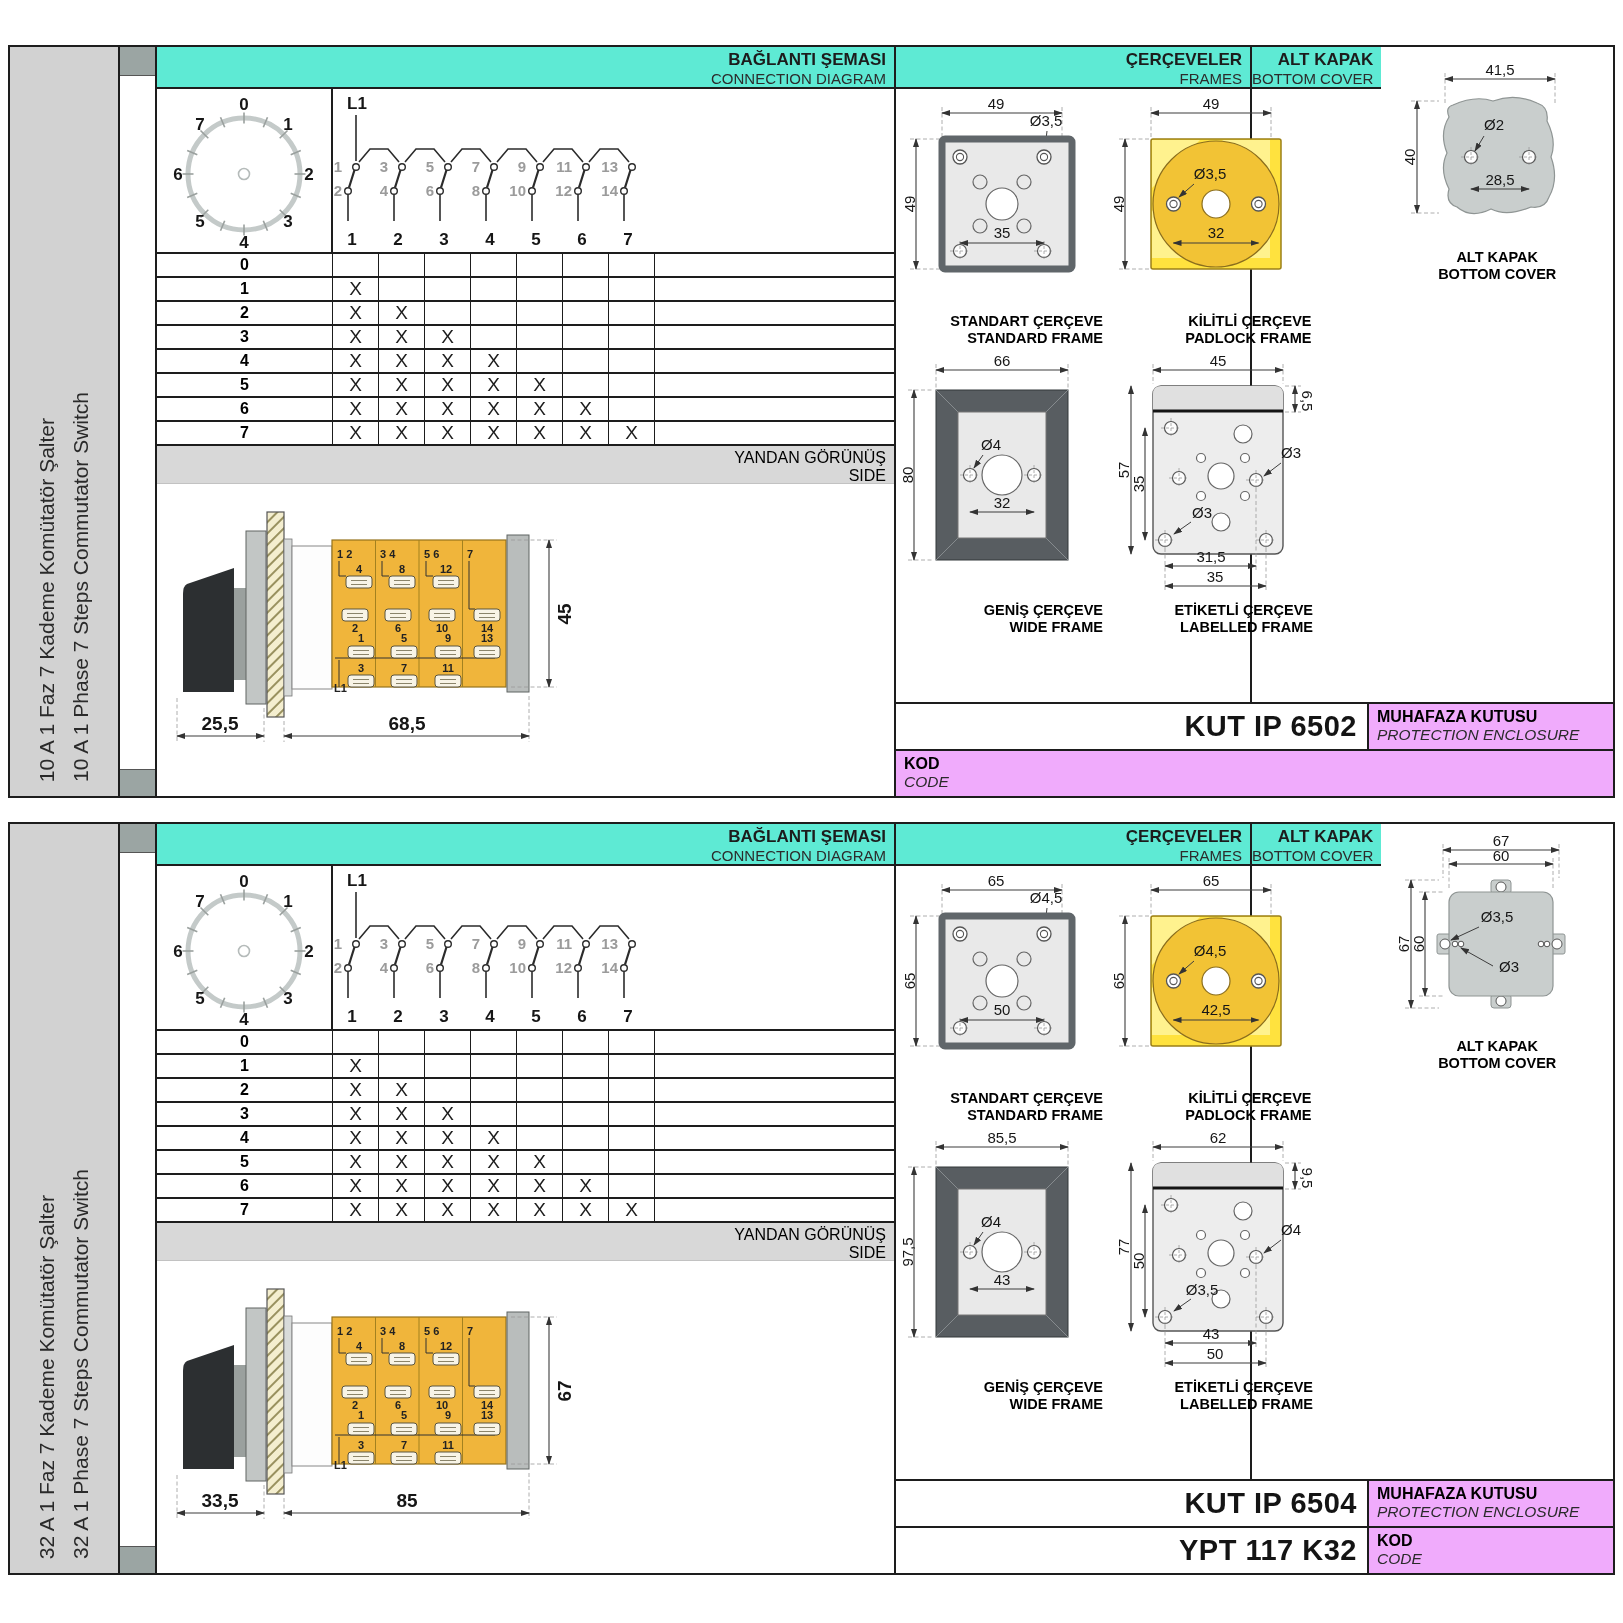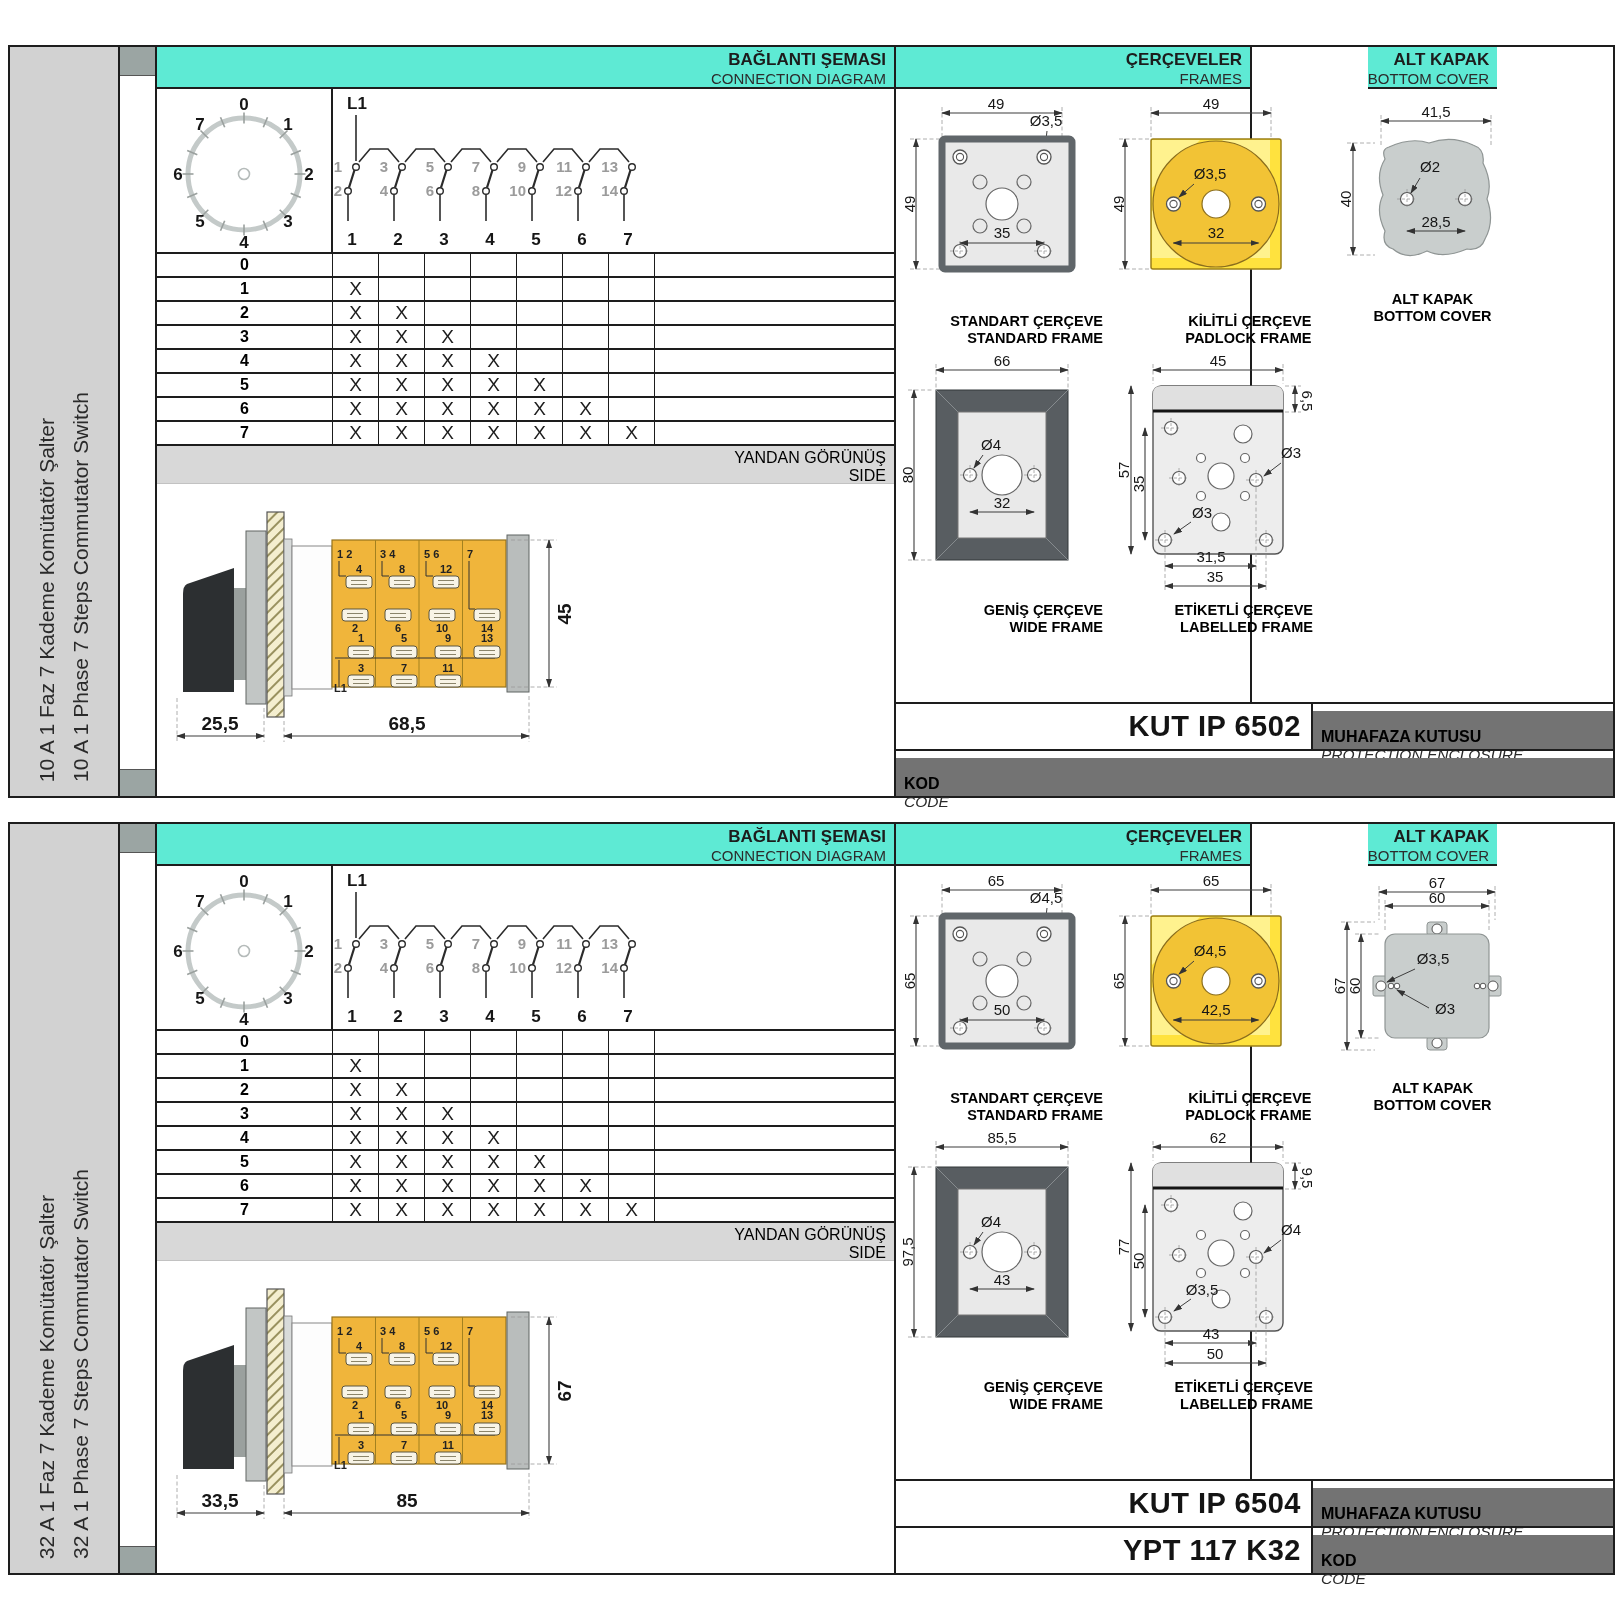--- a/index.html
+++ b/index.html
@@ -10,43 +10,43 @@
   .sidebar{width:110px;background:#d2d2d2;border-right:2px solid #1d1d1d;display:flex;justify-content:center;align-items:flex-end;padding-bottom:14px;gap:10px;}
   .vtext{writing-mode:vertical-rl;transform:rotate(180deg);font-size:21px;color:#2a2a2a;white-space:nowrap;}
   .strip{width:37px;border-right:2px solid #1d1d1d;display:flex;flex-direction:column;justify-content:space-between;background:#fff;}
   .sq{height:29px;background:#9ba5a3;border-bottom:1px solid #555;}
   .sqb{height:27px;background:#9ba5a3;border-top:1px solid #555;}
   .main{flex:1;display:flex;}
   .col-conn{width:737px;display:flex;flex-direction:column;}
   .col-right{flex:1;display:flex;flex-direction:column;border-left:2px solid #1d1d1d;}
   .row-top{flex:1;display:flex;min-height:0;}
   .col-frames{width:356px;border-right:2px solid #1d1d1d;display:flex;flex-direction:column;}
-  .col-cover{flex:1;display:flex;flex-direction:column;align-items:center;}
+  .col-cover{flex:1;display:flex;flex-direction:row;}
   .band{background:#5eead4;border-bottom:2px solid #1d1d1d;height:42px;padding:3px 8px 0 0;text-align:right;line-height:1.15;flex:none;}
   .band .tr{font-weight:bold;font-size:17px;color:#1c1c1c;}
   .band .en{font-size:15px;color:#2c2c2c;}
   .band .eni{font-size:15px;color:#2c2c2c;}
   .diag{height:165px;display:flex;border-bottom:2px solid #1d1d1d;flex:none;}
   .dialcell{width:176px;border-right:2px solid #1d1d1d;flex:none;}
   .schemcell{flex:1;}
   .ttable{flex:none;}
   .trow{display:flex;height:24px;border-bottom:2px solid #1d1d1d;}
   .tl{width:176px;border-right:1.6px solid #1d1d1d;display:flex;align-items:center;justify-content:center;font-weight:bold;font-size:16px;}
   .tc{width:46px;border-right:1.6px solid #1d1d1d;display:flex;align-items:center;justify-content:center;font-size:19px;color:#1c1c1c;}
   .tt{flex:1;}
   .sband{background:#d8d8d8;height:38px;padding:3px 8px 0 0;text-align:right;line-height:1.15;border-bottom:1px solid #c2c2c2;flex:none;}
   .sview{flex:1;}
   .fgrid{flex:1;display:grid;grid-template-columns:1fr 1fr;justify-items:center;align-content:start;padding-top:4px;row-gap:2px;}
   .fitem{text-align:right;}
   .fcap{font-size:14.5px;line-height:1.2;margin-top:-4px;}
   .fcap .b{font-weight:bold;}
   .coverwrap{flex:1;text-align:center;padding-top:10px;}
   .crow{height:47px;display:flex;border-top:2px solid #1d1d1d;flex:none;}
-  .cval{width:417px;border-right:2px solid #1d1d1d;display:flex;align-items:center;justify-content:flex-end;padding-right:10px;font-size:29px;font-weight:600;letter-spacing:0.5px;color:#141414;background:#fff;}
-  .clab{flex:1;background:#737373;padding:16px 8px;line-height:1.2;margin-top:7px;}
+  .cval{width:473px;border-right:2px solid #1d1d1d;display:flex;align-items:center;justify-content:flex-end;padding-right:10px;font-size:29px;font-weight:600;letter-spacing:0.5px;color:#141414;background:#fff;}
+  .clab{flex:1;background:#f0abfc;padding:3px 8px;line-height:1.2;}
   .clab .b{font-weight:bold;font-size:16px;}
   .clab .i{font-style:italic;font-size:15.5px;color:#2a2a2a;}
   
   .dt{font:15px "Liberation Sans",sans-serif;fill:#161616;}
   .dn{font:bold 19px "Liberation Sans",sans-serif;fill:#161616;}
   .bt{font:bold 17px "Liberation Sans",sans-serif;fill:#161616;}
   .gt{font:bold 15px "Liberation Sans",sans-serif;fill:#9b9b9b;}
   .st{font:bold 11px "Liberation Sans",sans-serif;fill:#222;}
   .dl{stroke:#3d3d3d;stroke-width:1.1;marker-start:url(#ae);marker-end:url(#ae);}
   .ll{stroke:#3d3d3d;stroke-width:1;marker-end:url(#ae);fill:none;}

